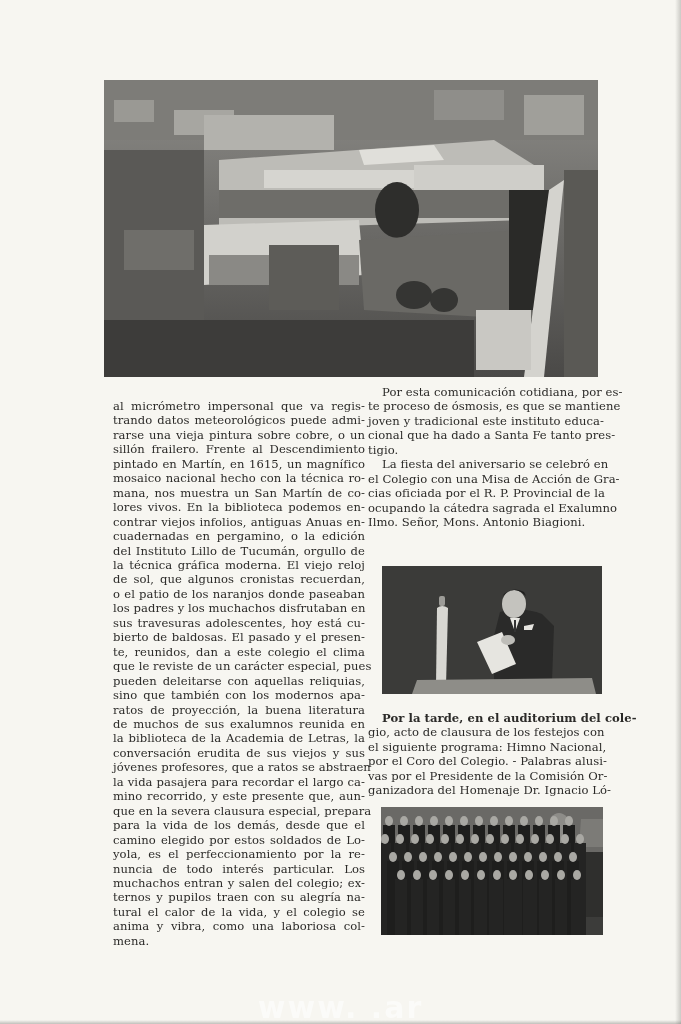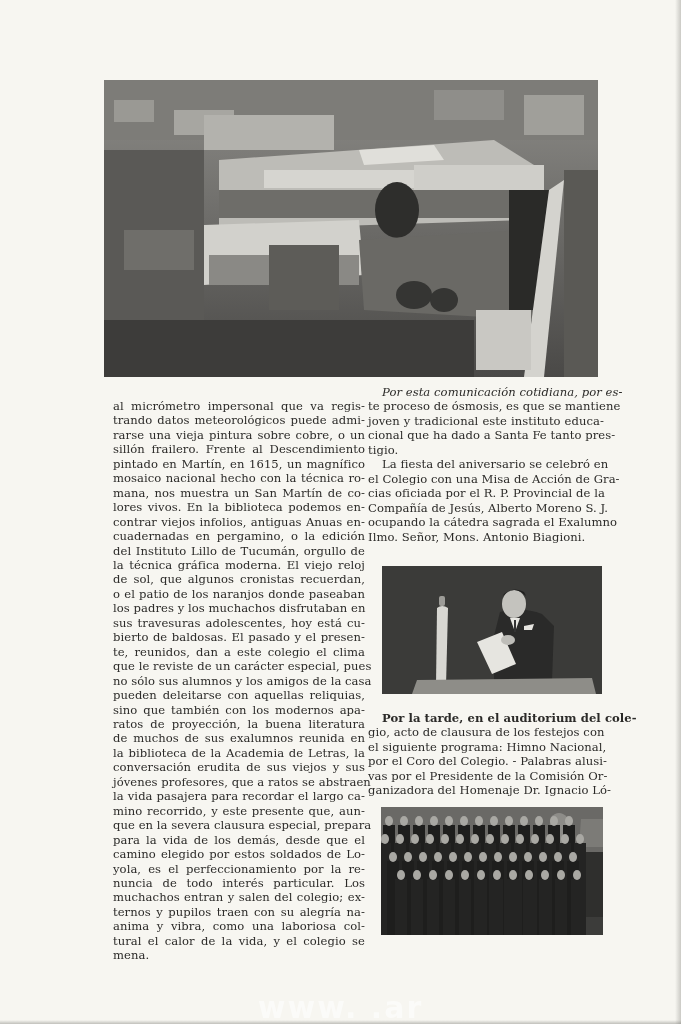--- a/index.html
+++ b/index.html
@@ -114,56 +114,54 @@
       <span class="line">cuadernadas en pergamino, o la edición</span>
       <span class="line">del Instituto Lillo de Tucumán, orgullo de</span>
       <span class="line">la técnica gráfica moderna. El viejo reloj</span>
       <span class="line">de sol, que algunos cronistas recuerdan,</span>
       <span class="line">o el patio de los naranjos donde paseaban</span>
       <span class="line">los padres y los muchachos disfrutaban en</span>
       <span class="line">sus travesuras adolescentes, hoy está cu-</span>
       <span class="line">bierto de baldosas. El pasado y el presen-</span>
       <span class="line">te, reunidos, dan a este colegio el clima</span>
       <span class="line">que le reviste de un carácter especial, pues</span>
-      <span class="line">no sólo sus alumnos y los amigos de la casa</span>
       <span class="line">pueden deleitarse con aquellas reliquias,</span>
       <span class="line">sino que también con los modernos apa-</span>
       <span class="line">ratos de proyección, la buena literatura</span>
       <span class="line">de muchos de sus exalumnos reunida en</span>
       <span class="line">la biblioteca de la Academia de Letras, la</span>
       <span class="line">conversación erudita de sus viejos y sus</span>
       <span class="line">jóvenes profesores, que a ratos se abstraen</span>
       <span class="line">la vida pasajera para recordar el largo ca-</span>
       <span class="line">mino recorrido, y este presente que, aun-</span>
       <span class="line">que en la severa clausura especial, prepara</span>
       <span class="line">para la vida de los demás, desde que el</span>
       <span class="line">camino elegido por estos soldados de Lo-</span>
       <span class="line">yola, es el perfeccionamiento por la re-</span>
       <span class="line">nuncia de todo interés particular. Los</span>
       <span class="line">muchachos entran y salen del colegio; ex-</span>
       <span class="line">ternos y pupilos traen con su alegría na-</span>
+      <span class="line">tural el calor de la vida, y el colegio se</span>
       <span class="line">anima y vibra, como una laboriosa col-</span>
-      <span class="line">tural el calor de la vida, y el colegio se</span>
       <span class="line last">mena.</span>
     </p>
   </div>
 
 <div class="col" id="col-right-top">
     <p>
-      <span class="line" style="text-indent: 14px; font-style: italic;">Por esta comunicación cotidiana, por es-</span>
+      <span class="line" style="text-indent: 14px;">Por esta comunicación cotidiana, por es-</span>
       <span class="line">te proceso de ósmosis, es que se mantiene</span>
       <span class="line">joven y tradicional este instituto educa-</span>
       <span class="line">cional que ha dado a Santa Fe tanto pres-</span>
       <span class="line last">tigio.</span>
     </p>
     <p>
       <span class="line" style="text-indent: 14px;">La fiesta del aniversario se celebró en</span>
       <span class="line">el Colegio con una Misa de Acción de Gra-</span>
       <span class="line">cias oficiada por el R. P. Provincial de la</span>
-      <span class="line">Compañía de Jesús, Alberto Moreno S. J.</span>
       <span class="line">ocupando la cátedra sagrada el Exalumno</span>
       <span class="line last">Ilmo. Señor, Mons. Antonio Biagioni.</span>
     </p>
   </div>
 
 <div class="photo" id="photo-speaker">
   <svg viewBox="0 0 220 128" preserveAspectRatio="none">
     <rect width="220" height="128" fill="#3b3b39"></rect>
 
     <rect x="57" y="30" width="6" height="10" rx="2" fill="#9d9c98"></rect>

